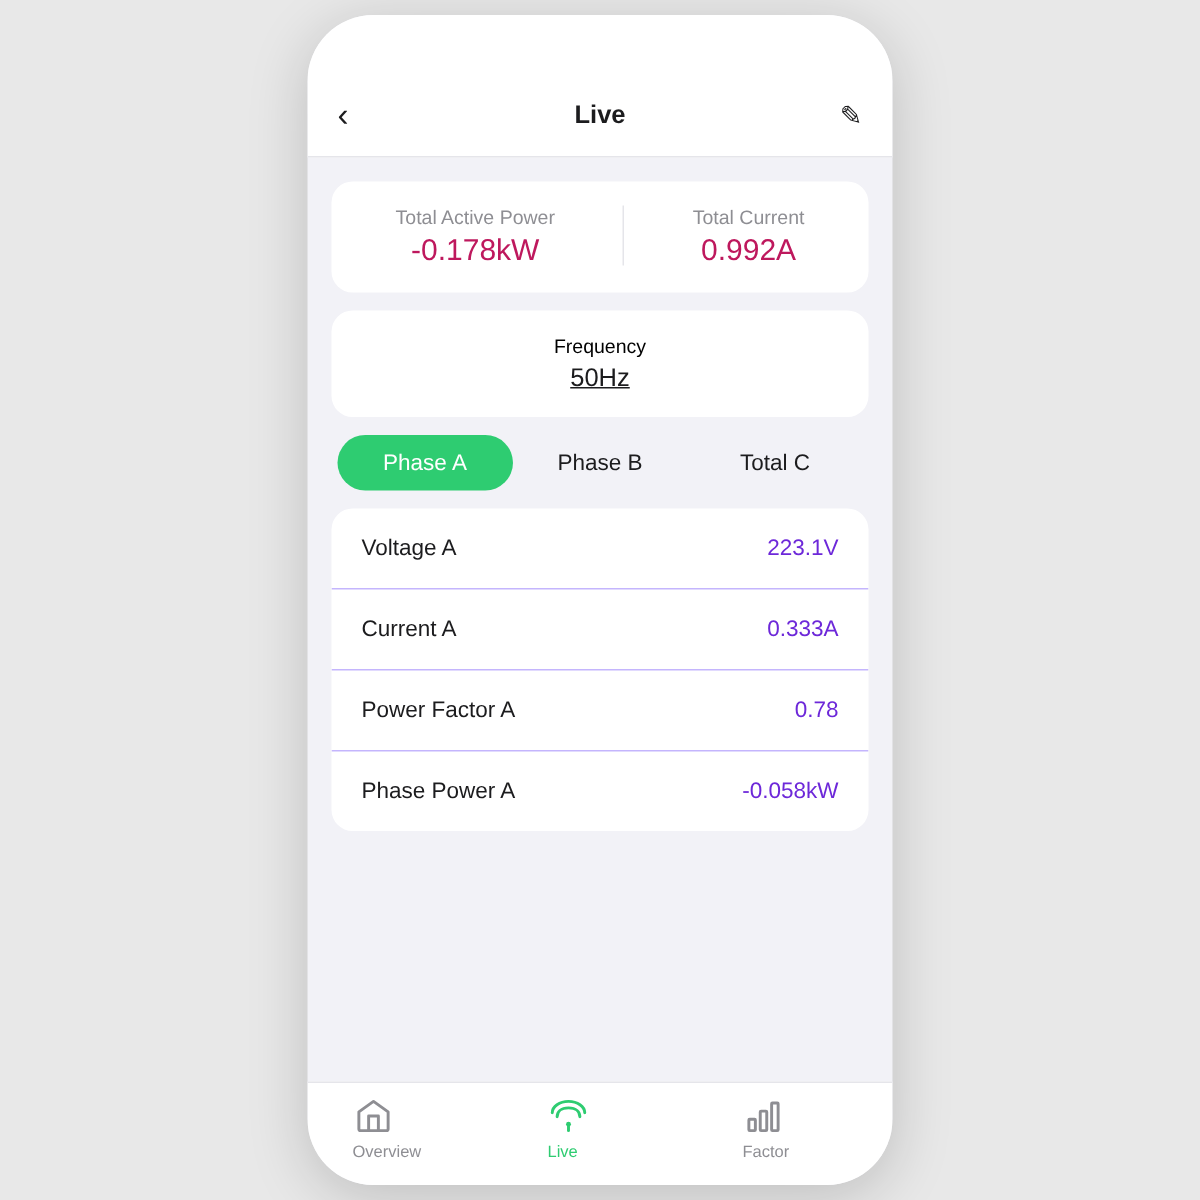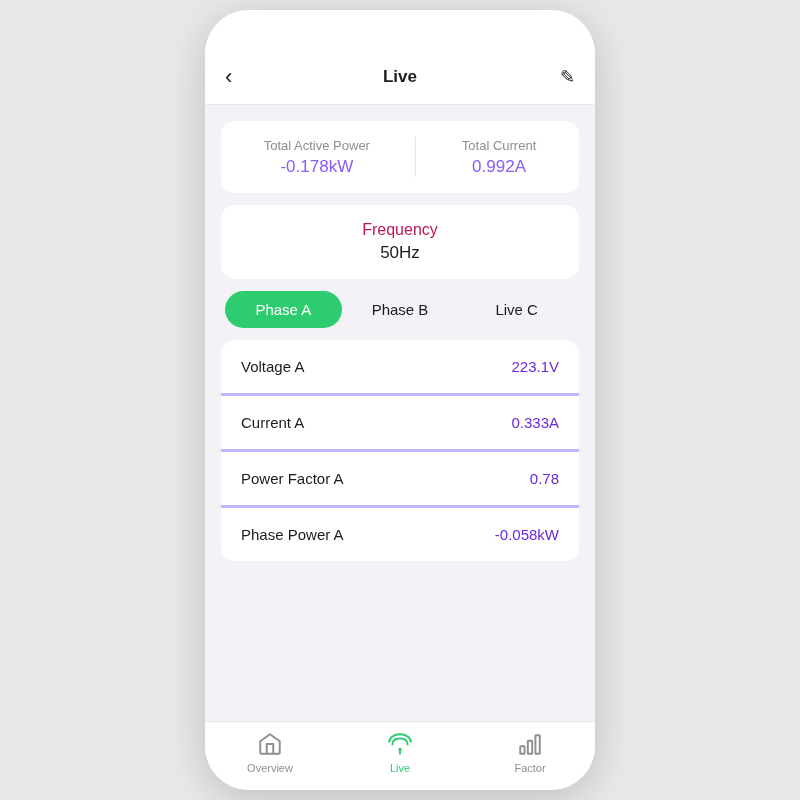--- a/index.html
+++ b/index.html
@@ -62,56 +62,57 @@
       flex-direction: column;
       gap: 12px;
     }
     .card {
       background: #fff;
       border-radius: 14px;
       padding: 16px 20px;
     }
     .summary-card {
       display: flex;
-      align-items: center;
+      align-items: flex-start;
       justify-content: space-around;
     }
     .summary-item {
       display: flex;
       flex-direction: column;
       align-items: center;
       gap: 4px;
     }
     .summary-label {
       font-size: 13px;
       color: #8e8e93;
       text-align: center;
     }
     .summary-value {
-      font-size: 17px;
+      font-size: 20px;
       font-weight: 500;
-      color: #8b5cf6;
+      color: #be185d;
     }
     .divider-vertical {
       width: 1px;
       height: 40px;
       background: #e5e5ea;
     }
     .frequency-card {
       text-align: center;
     }
     .freq-label {
-      font-size: 16px;
-      color: #be185d;
+      font-size: 13px;
+      color: #000000;
       margin-bottom: 4px;
     }
     .freq-value {
       font-size: 17px;
       font-weight: 500;
       color: #1c1c1e;
+      text-decoration: underline;
     }
     .phase-tabs {
       display: flex;
       align-items: center;
       gap: 0;
       background: transparent;
       padding: 0 4px;
     }
     .phase-tab {
       flex: 1;
@@ -132,21 +133,21 @@
       flex-direction: column;
       gap: 0;
       padding: 0;
       overflow: hidden;
     }
     .metric-row {
       display: flex;
       align-items: center;
       justify-content: space-between;
       padding: 18px 20px;
-      border-bottom: 3px solid #c4b5fd;
+      border-bottom: 1px solid #c4b5fd;
     }
     .metric-row:last-child {
       border-bottom: none;
     }
     .metric-label {
       font-size: 15px;
       color: #1c1c1e;
     }
     .metric-value {
       font-size: 15px;
@@ -157,21 +158,21 @@
       border-top: 1px solid #e5e5ea;
       display: flex;
       align-items: center;
       justify-content: space-around;
       padding: 8px 0 16px;
       flex-shrink: 0;
     }
     .nav-item {
       display: flex;
       flex-direction: column;
-      align-items: center;
+      align-items: flex-start;
       gap: 4px;
       cursor: pointer;
       min-width: 70px;
     }
     .nav-icon {
       width: 28px;
       height: 28px;
       display: flex;
       align-items: center;
       justify-content: center;
@@ -216,21 +217,21 @@
     </div>
 
     <div class="card frequency-card">
       <div class="freq-label">Frequency</div>
       <div class="freq-value">50Hz</div>
     </div>
 
     <div class="phase-tabs">
       <div class="phase-tab active">Phase A</div>
       <div class="phase-tab">Phase B</div>
-      <div class="phase-tab">Live C</div>
+      <div class="phase-tab">Total C</div>
     </div>
 
     <div class="card metrics-card">
       <div class="metric-row">
         <span class="metric-label">Voltage A</span>
         <span class="metric-value">223.1V</span>
       </div>
       <div class="metric-row">
         <span class="metric-label">Current A</span>
         <span class="metric-value">0.333A</span>

